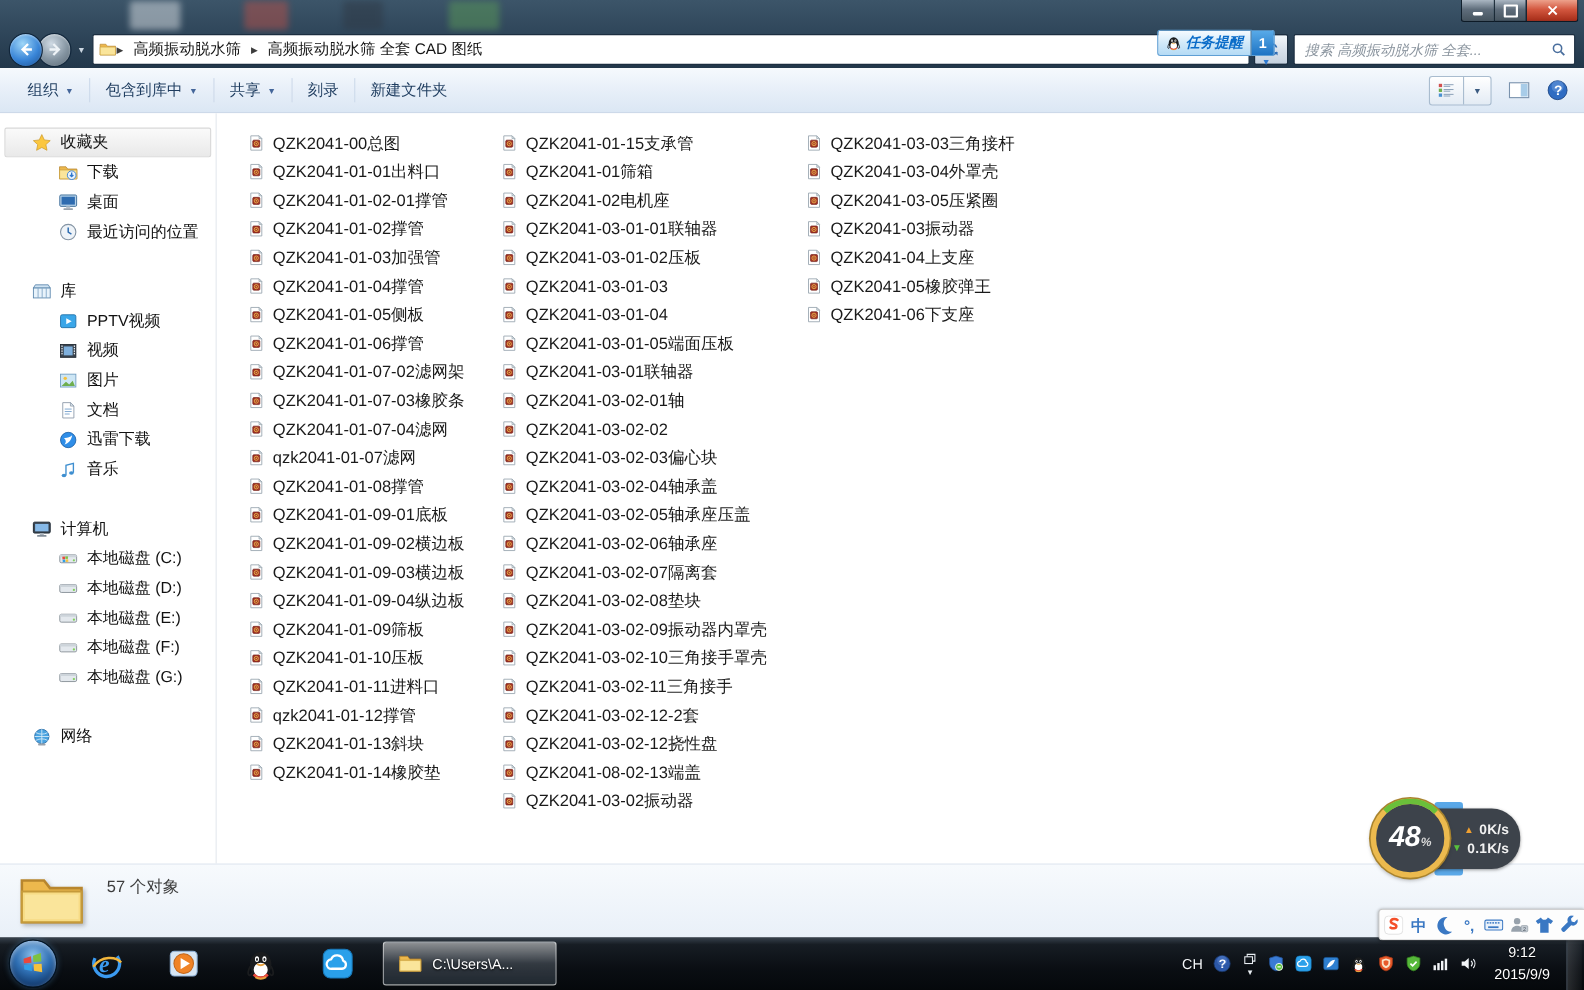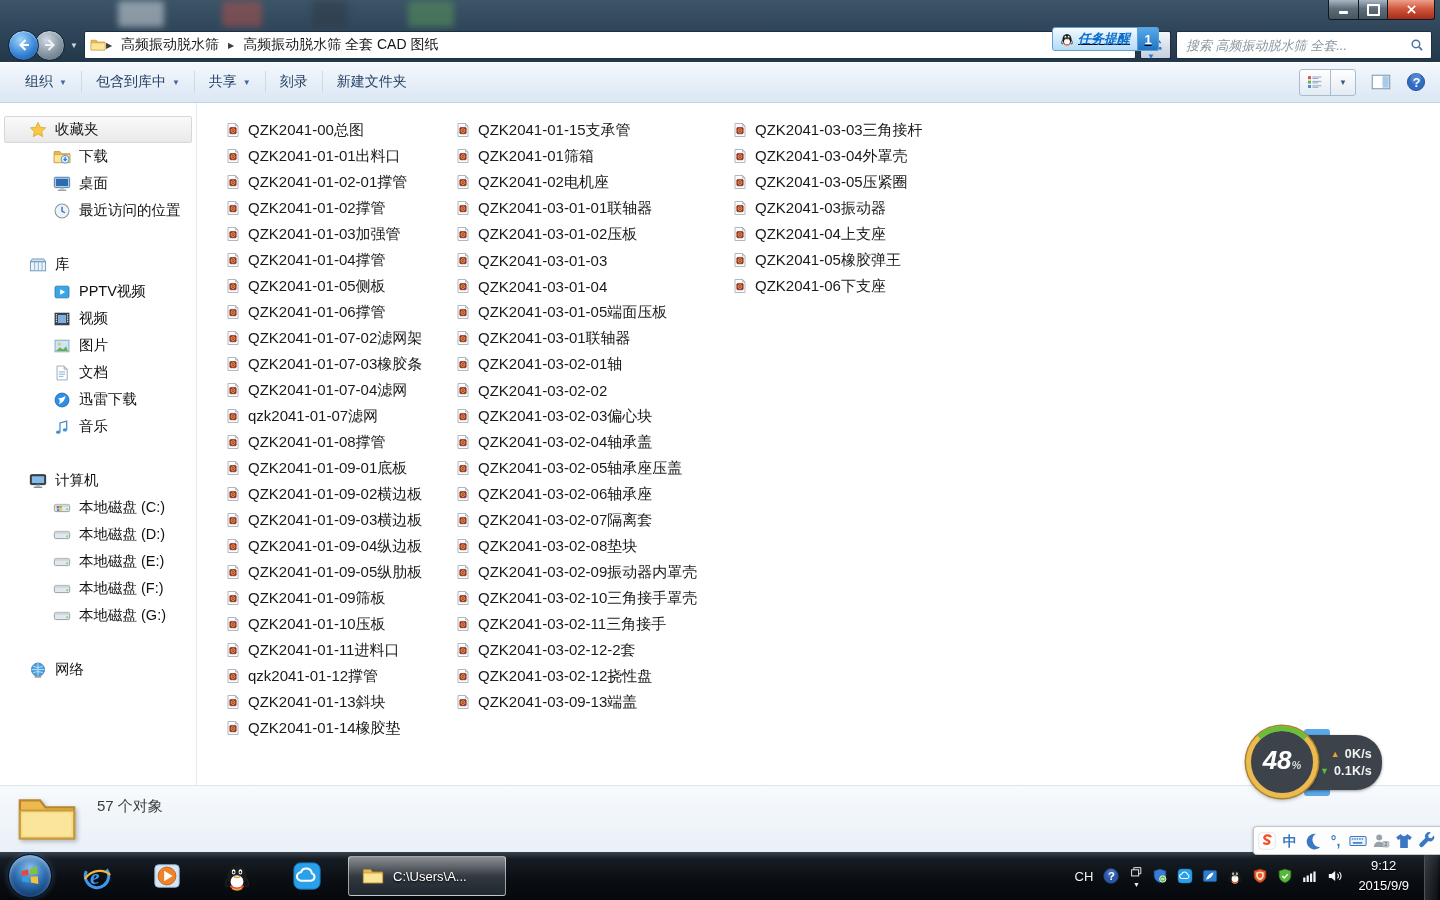--- a/index.html
+++ b/index.html
@@ -44,21 +44,21 @@
   .refresh-btn{width:29px;height:26px;margin-left:4px;border:1px solid #1c2e40;border-radius:2px;flex:none;
     background:linear-gradient(#f4f8fb,#d9e2ec 50%,#c5d1de);display:flex;align-items:center;justify-content:center;}
   .searchbox{width:240px;height:26px;margin-left:5px;background:#fff;border:1px solid #1c2e40;border-radius:2px;
     display:flex;align-items:center;padding:0 7px;flex:none;}
   .searchbox input{border:none;outline:none;flex:1;min-width:0;background:transparent;
     font-family:inherit;font-size:13px;font-style:italic;color:#6e7a85;}
   .searchbox input::placeholder{color:#8a949e;font-style:italic;}
 
   
   .notif{position:absolute;left:1052px;top:27px;z-index:5;}
-  .notif-row{display:flex;align-items:stretch;text-decoration:underline;}
+  .notif-row{display:flex;align-items:stretch;}
   .notif-pill{height:22px;display:flex;align-items:center;gap:4px;padding:0 7px;
     background:linear-gradient(#f5fbff,#cfe8f9 55%,#b5dbf5);
     border:1px solid #5f9fd4;border-radius:3px 0 0 3px;
     color:#0a6cc8;font-size:13px;font-weight:bold;font-style:italic;}
   .notif-badge{width:20px;display:flex;align-items:center;justify-content:center;
     background:linear-gradient(#58aae8,#1f74c4);border:1px solid #5f9fd4;border-left:none;
     border-radius:0 3px 3px 0;color:#fff;font-size:13px;font-weight:bold;}
   .notif-dd{position:absolute;right:4px;top:25px;font-size:8px;color:#2f7ad0;}
 
   
@@ -727,26 +727,20 @@
           <div class="fitem">
             <svg class="ic16">
               <use href="#ic-file" xlink:href="#ic-file"></use>
             </svg>
             <span class="flabel">QZK2041-01-09-04纵边板</span>
           </div>
           <div class="fitem">
             <svg class="ic16">
               <use href="#ic-file" xlink:href="#ic-file"></use>
             </svg>
-            <span class="flabel">QZK2041-01-09-05纵肋板</span>
-          </div>
-          <div class="fitem">
-            <svg class="ic16">
-              <use href="#ic-file" xlink:href="#ic-file"></use>
-            </svg>
             <span class="flabel">QZK2041-01-09筛板</span>
           </div>
           <div class="fitem">
             <svg class="ic16">
               <use href="#ic-file" xlink:href="#ic-file"></use>
             </svg>
             <span class="flabel">QZK2041-01-10压板</span>
           </div>
           <div class="fitem">
             <svg class="ic16">
@@ -903,21 +897,27 @@
           <div class="fitem">
             <svg class="ic16">
               <use href="#ic-file" xlink:href="#ic-file"></use>
             </svg>
             <span class="flabel">QZK2041-03-02-12挠性盘</span>
           </div>
           <div class="fitem">
             <svg class="ic16">
               <use href="#ic-file" xlink:href="#ic-file"></use>
             </svg>
-            <span class="flabel">QZK2041-03-09-13端盖</span>
+            <span class="flabel">QZK2041-08-02-13端盖</span>
+          </div>
+          <div class="fitem">
+            <svg class="ic16">
+              <use href="#ic-file" xlink:href="#ic-file"></use>
+            </svg>
+            <span class="flabel">QZK2041-03-02振动器</span>
           </div>
         </div>
         <div class="fcol">
           <div class="fitem">
             <svg class="ic16">
               <use href="#ic-file" xlink:href="#ic-file"></use>
             </svg>
             <span class="flabel">QZK2041-03-03三角接杆</span>
           </div>
           <div class="fitem">

